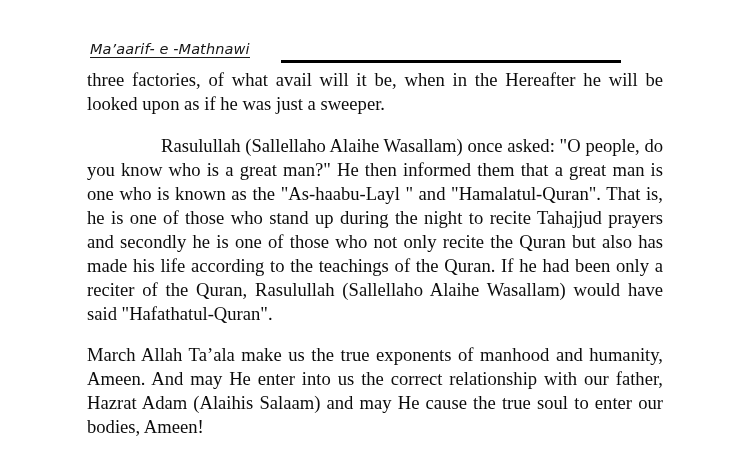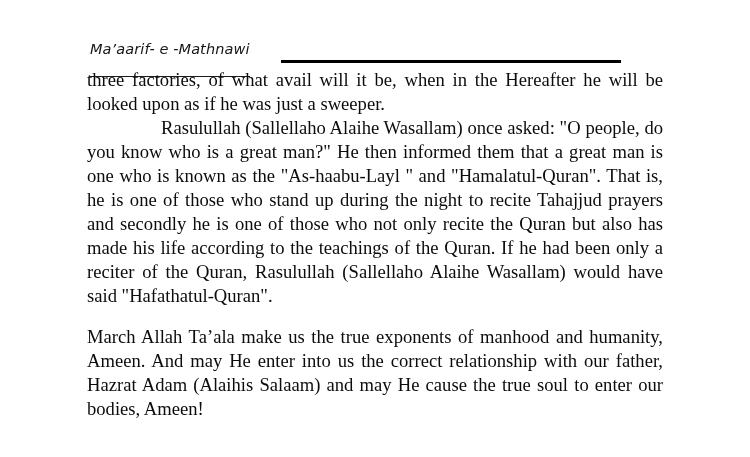--- a/index.html
+++ b/index.html
@@ -28,21 +28,21 @@
     width: 575px;
   }
   .header-title {
     font-family: "DejaVu Sans", "Liberation Sans", sans-serif;
     font-style: italic;
     font-size: 14.5px;
     font-weight: 400;
     letter-spacing: 0.1px;
     color: #161616;
     display: inline-block;
-    padding-bottom: 19px;
+    padding-bottom: 0;
     border-bottom: 1.3px solid #1a1a1a;
     white-space: pre;
   }
   
   .header-rule {
     position: absolute;
     left: 191px;
     top: 20px;
     width: 340px;
     height: 3px;
@@ -62,20 +62,21 @@
     line-height: 24px;
     text-align: justify;
     text-justify: inter-word;
     color: #0c0c0c;
     -webkit-font-smoothing: antialiased;
   }
   p.para.indent-first {
     text-indent: 74px;
   }
   p.gap-para {
+    margin-top: 18px;
   }
   p.gap-para-small {
     margin-top: 17px;
   }
 </style>
 </head>
 <body>
 
 <div class="page">
 

